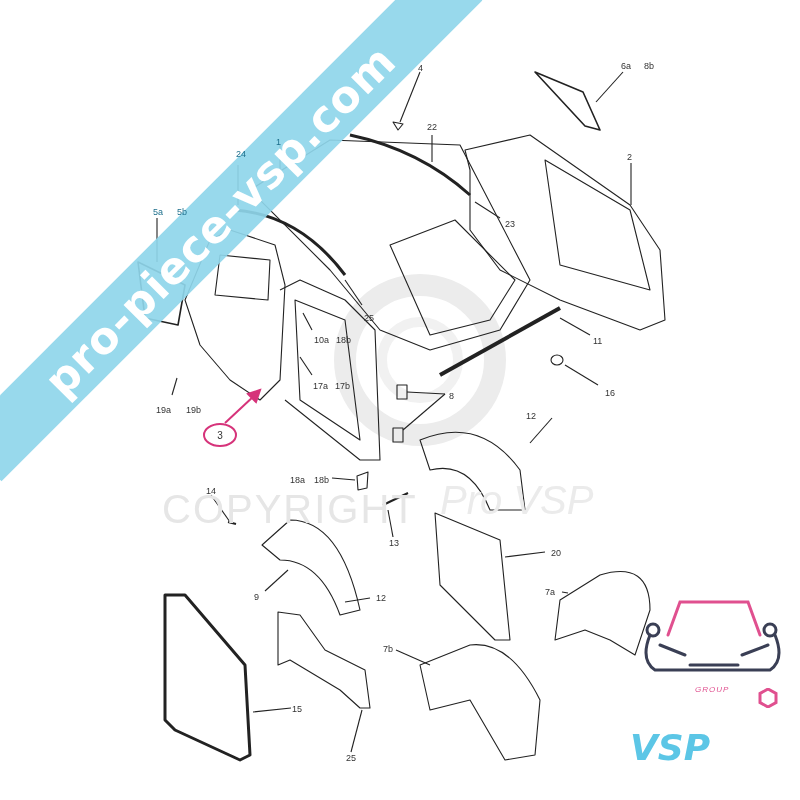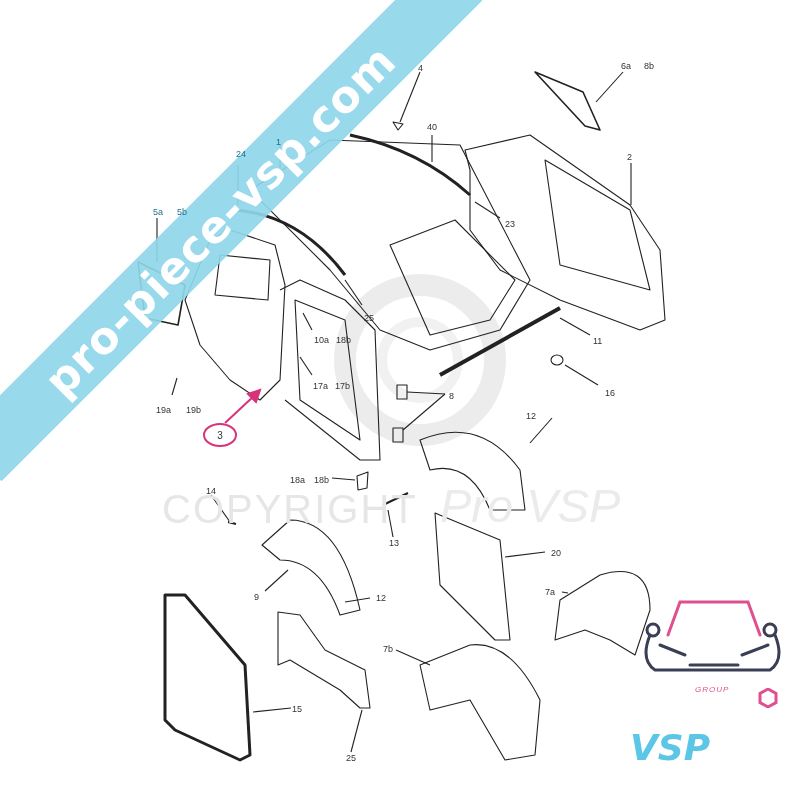--- a/index.html
+++ b/index.html
@@ -21,21 +21,21 @@
   .watermark-url {
     position: absolute; left: -80px; top: 195px; width: 600px; text-align: center;
     transform: rotate(-45deg); color: #ffffff; font-size: 44px; font-weight: bold;
     letter-spacing: 1px; font-family: "DejaVu Sans", sans-serif;
   }
   .copyright {
     position: absolute; left: 162px; top: 487px; font-size: 40px; color: #e6e6e6;
     letter-spacing: 2px; font-family: "Liberation Sans", sans-serif; text-align: right;
   }
   .copyright-brand {
-    position: absolute; left: 440px; top: 478px; font-size: 47px; color: #ebebeb;
+    position: absolute; left: 440px; top: 478px; font-size: 40px; color: #ebebeb;
     font-style: italic; font-family: "Liberation Sans", sans-serif;
   }
   .callout-3 {
     position: absolute; left: 203px; top: 423px; width: 30px; height: 20px;
     border: 2px solid #d6337a; border-radius: 50%;
     display: flex; align-items: center; justify-content: center;
     font-size: 10px; color: #333;
   }
   .logo { position: absolute; left: 620px; top: 590px; width: 170px; height: 190px; }
   .logo-pro {
@@ -175,21 +175,21 @@
   <span class="lbl" style="left:292px;top:705px">15</span>
   <span class="lbl" style="left:605px;top:389px">16</span>
   <span class="lbl" style="left:313px;top:382px">17a</span>
   <span class="lbl" style="left:335px;top:382px">17b</span>
   <span class="lbl" style="left:290px;top:476px">18a</span>
   <span class="lbl" style="left:314px;top:476px">18b</span>
   <span class="lbl" style="left:156px;top:406px">19a</span>
   <span class="lbl" style="left:186px;top:406px">19b</span>
   <span class="lbl" style="left:551px;top:549px">20</span>
   <span class="lbl" style="left:346px;top:754px">25</span>
-  <span class="lbl" style="left:427px;top:123px">40</span>
+  <span class="lbl" style="left:427px;top:123px">22</span>
   <span class="lbl" style="left:505px;top:220px">23</span>
   <span class="lbl lbl-blue" style="left:236px;top:150px">24</span>
   <span class="lbl" style="left:364px;top:314px">25</span>
 
   <div class="logo">
     <svg width="170" height="95">
       <g fill="none" stroke-width="3" stroke-linecap="round">
         <path d="M48,45 L60,12 L128,12 L140,45" stroke="#e0508f"></path>
         <path d="M30,45 Q20,70 35,80 L150,80 Q165,70 155,45" stroke="#3a3f55"></path>
         <path d="M40,55 L65,65 M148,55 L122,65" stroke="#3a3f55"></path>

